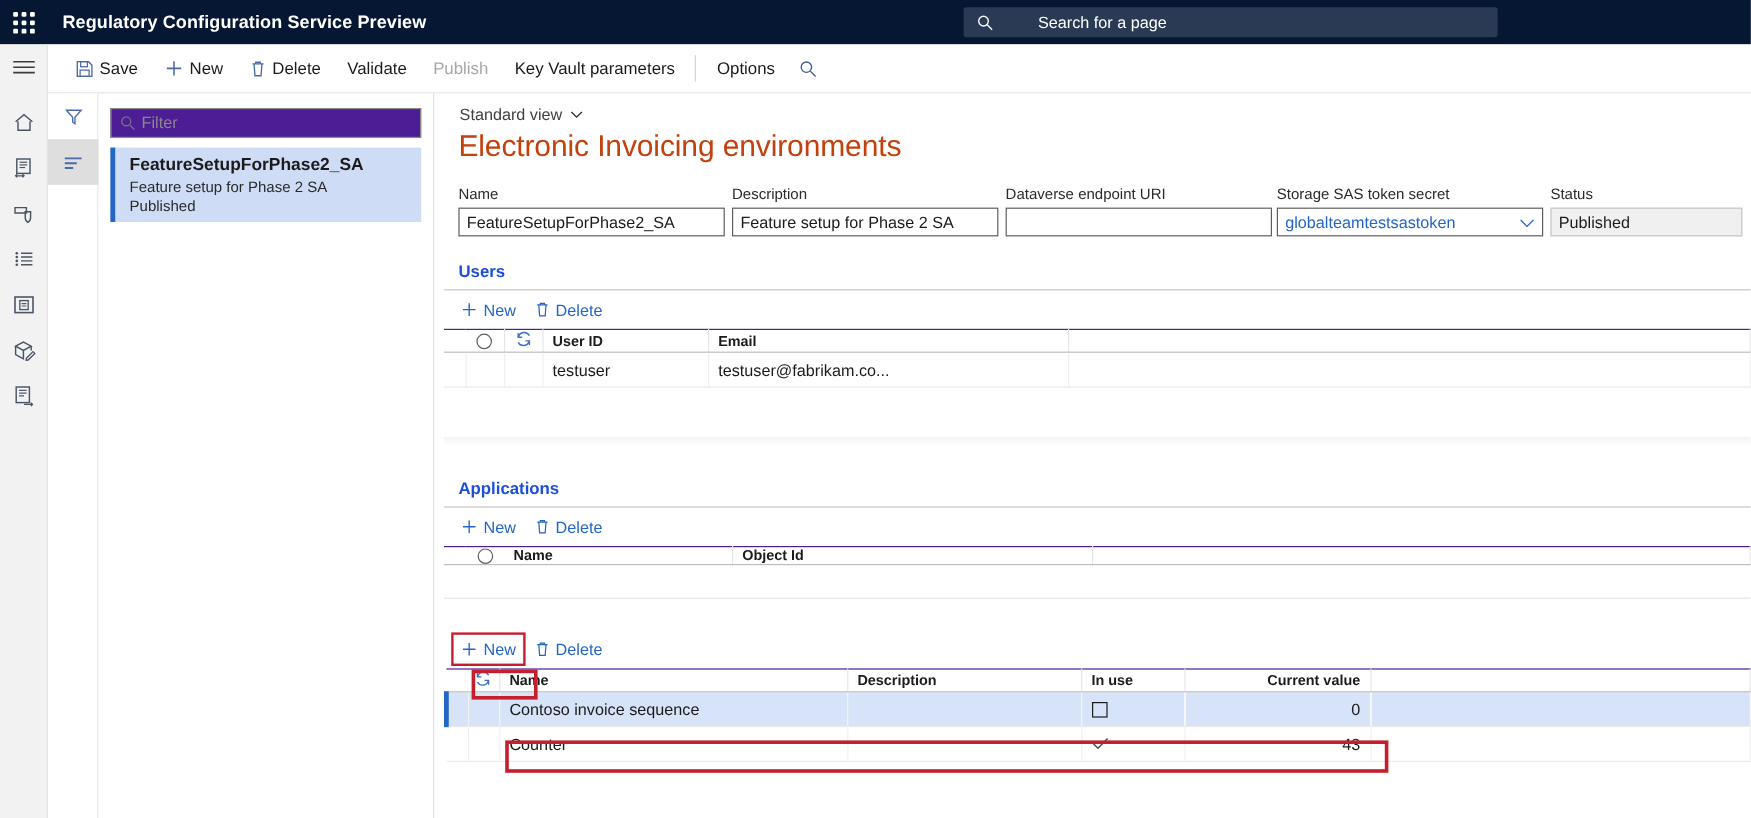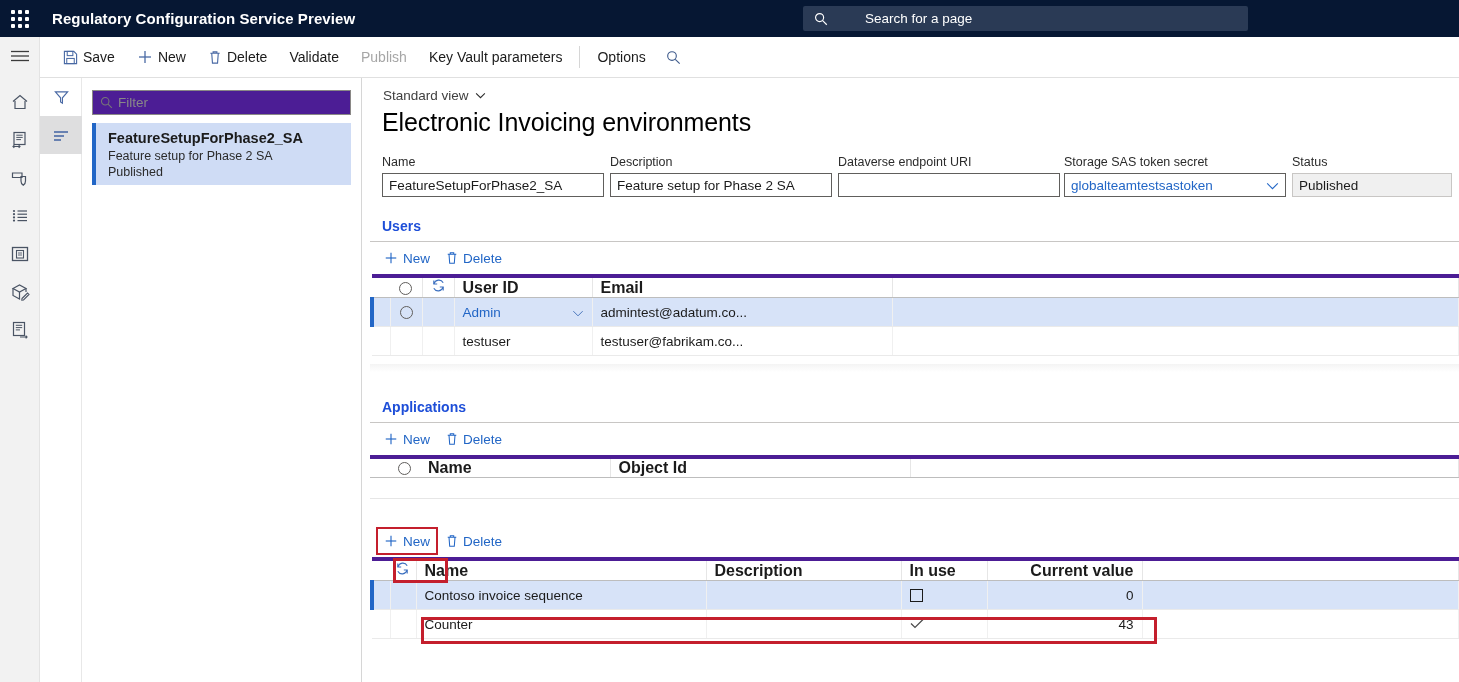--- a/index.html
+++ b/index.html
@@ -159,21 +159,21 @@
   }
   .viewsel {
     position: absolute; left: 21px; top: 10px;
     display: flex; align-items: center;
     font-size: 13.5px; color: #404040;
     cursor: pointer;
   }
   .viewsel .chev { margin-left: 6px; display: flex; align-items: center; }
   .pagetitle {
     position: absolute; left: 20px; top: 30px;
-    font-size: 25px; color: #000000;
+    font-size: 25px; color: #c2410c;
     letter-spacing: -0.1px;
     white-space: nowrap;
     text-align: right;
   }
 
   
   .fieldrow { position: absolute; left: 0; top: 77px; width: 1097px; height: 50px; }
   .field { position: absolute; top: 0; }
   .field .lbl {
     font-size: 12.5px; color: #2b2b2b;
@@ -221,24 +221,24 @@
   .tb .ci { margin-right: 5px; display: flex; align-items: center; }
   .tb.hl {
     border: 2px solid #c41f2d;
     padding: 0 6px; height: 28px;
   }
 
   
   .grid { width: 100%; border-collapse: collapse; table-layout: fixed; }
   .grid th {
     height: 15px;
-    font-size: 16px; font-weight: bold; color: #1b1b1b;
+    font-size: 12px; font-weight: bold; color: #1b1b1b;
     text-align: left;
     border-bottom: 1px solid #bdbdbd;
-    border-top: 4px solid #4c1d95;
+    border-top: 1px solid #4c1d95;
     border-right: 1px solid #e6e6e6;
     padding: 0 8px;
     background: #ffffff;
     white-space: nowrap;
   }
   .grid td {
     height: 29px;
     font-size: 13.5px; color: #1b1b1b;
     border-bottom: 1px solid #eaeaea;
     border-right: 1px solid #f0f0f0;
@@ -570,37 +570,20 @@
                 <path d="M3 11 A5.3 5.3 0 0 0 12.8 9.8" fill="none" stroke="#3b6fbf" stroke-width="1.2"></path>
                 <path d="M13 13.4 V9.6 H9.4" fill="none" stroke="#3b6fbf" stroke-width="1.2"></path>
               </svg>
           </th>
           <th>User ID</th>
           <th>Email</th>
           <th></th>
         </tr>
       </thead>
       <tbody>
-        <tr class="selrow">
-          <td class="c-ind"></td>
-          <td class="c-radio"><span class="radio-o"></span></td>
-          <td class="c-ref"></td>
-          <td>
-            <span class="dd-cell">
-              <span class="lk">Admin</span>
-              <span>
-                <svg width="12" height="7" viewBox="0 0 14 9">
-                    <path d="M1 1.5 L7 7.5 L13 1.5" fill="none" stroke="#3f6fb8" stroke-width="1.2"></path>
-                  </svg>
-              </span>
-            </span>
-          </td>
-          <td class="lk">admintest@adatum.co...</td>
-          <td></td>
-        </tr>
         <tr>
           <td class="c-ind"></td>
           <td class="c-radio"></td>
           <td class="c-ref"></td>
           <td>testuser</td>
           <td>testuser@fabrikam.co...</td>
           <td></td>
         </tr>
       </tbody>
     </table>

